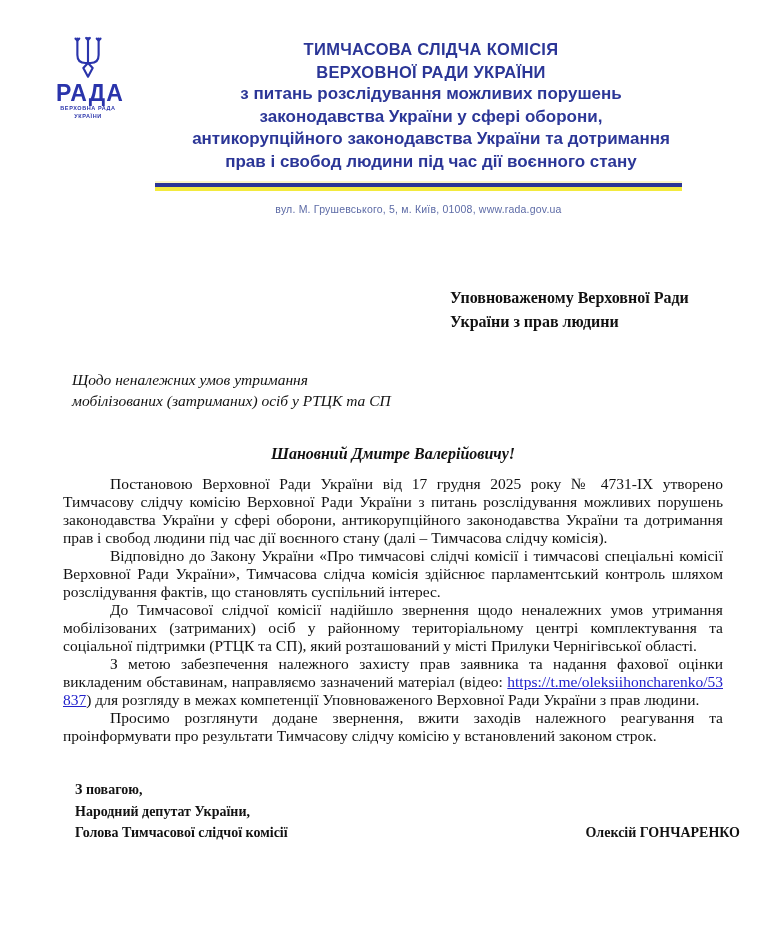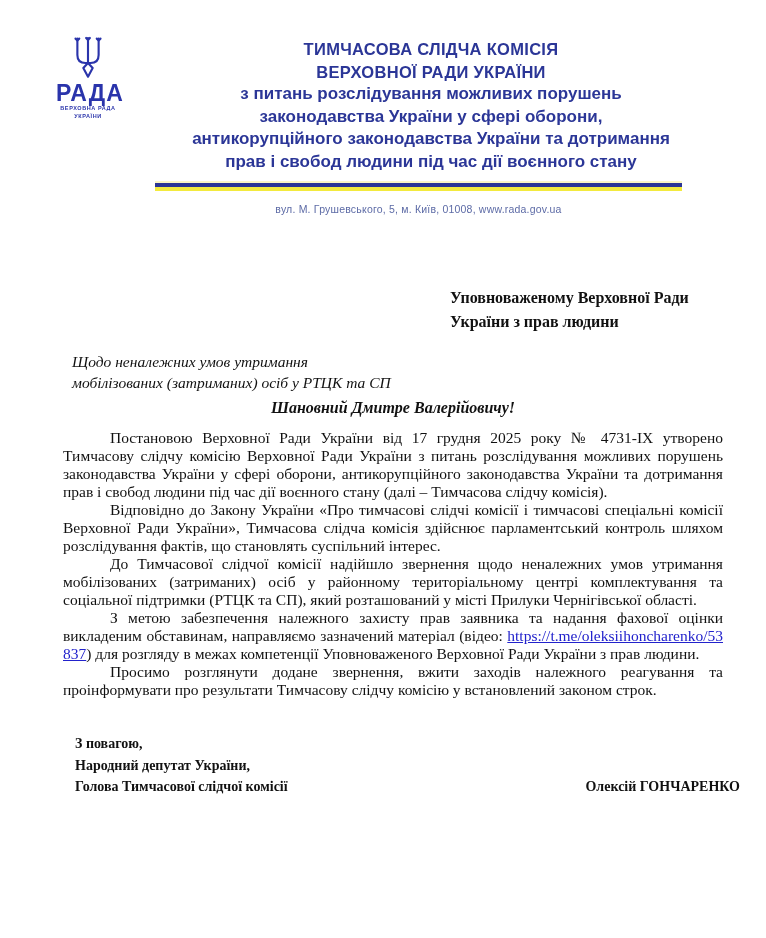--- a/index.html
+++ b/index.html
@@ -84,30 +84,30 @@
   .recipient {
     margin-top: 71px;
     margin-left: 450px;
     font-weight: 700;
     font-size: 16px;
     line-height: 23.5px;
   }
 
   
   .subject {
-    margin-top: 18px;
+    margin-top: 36px;
     margin-left: 72px;
     font-style: italic;
     font-size: 15.5px;
     line-height: 21px;
   }
 
   
   .salutation {
-    margin-top: 6px;
+    margin-top: 34px;
     margin-left: 63px;
     margin-right: 43px;
     text-align: center;
     font-weight: 700;
     font-style: italic;
     font-size: 16px;
   }
 
   
   .letter-body {

